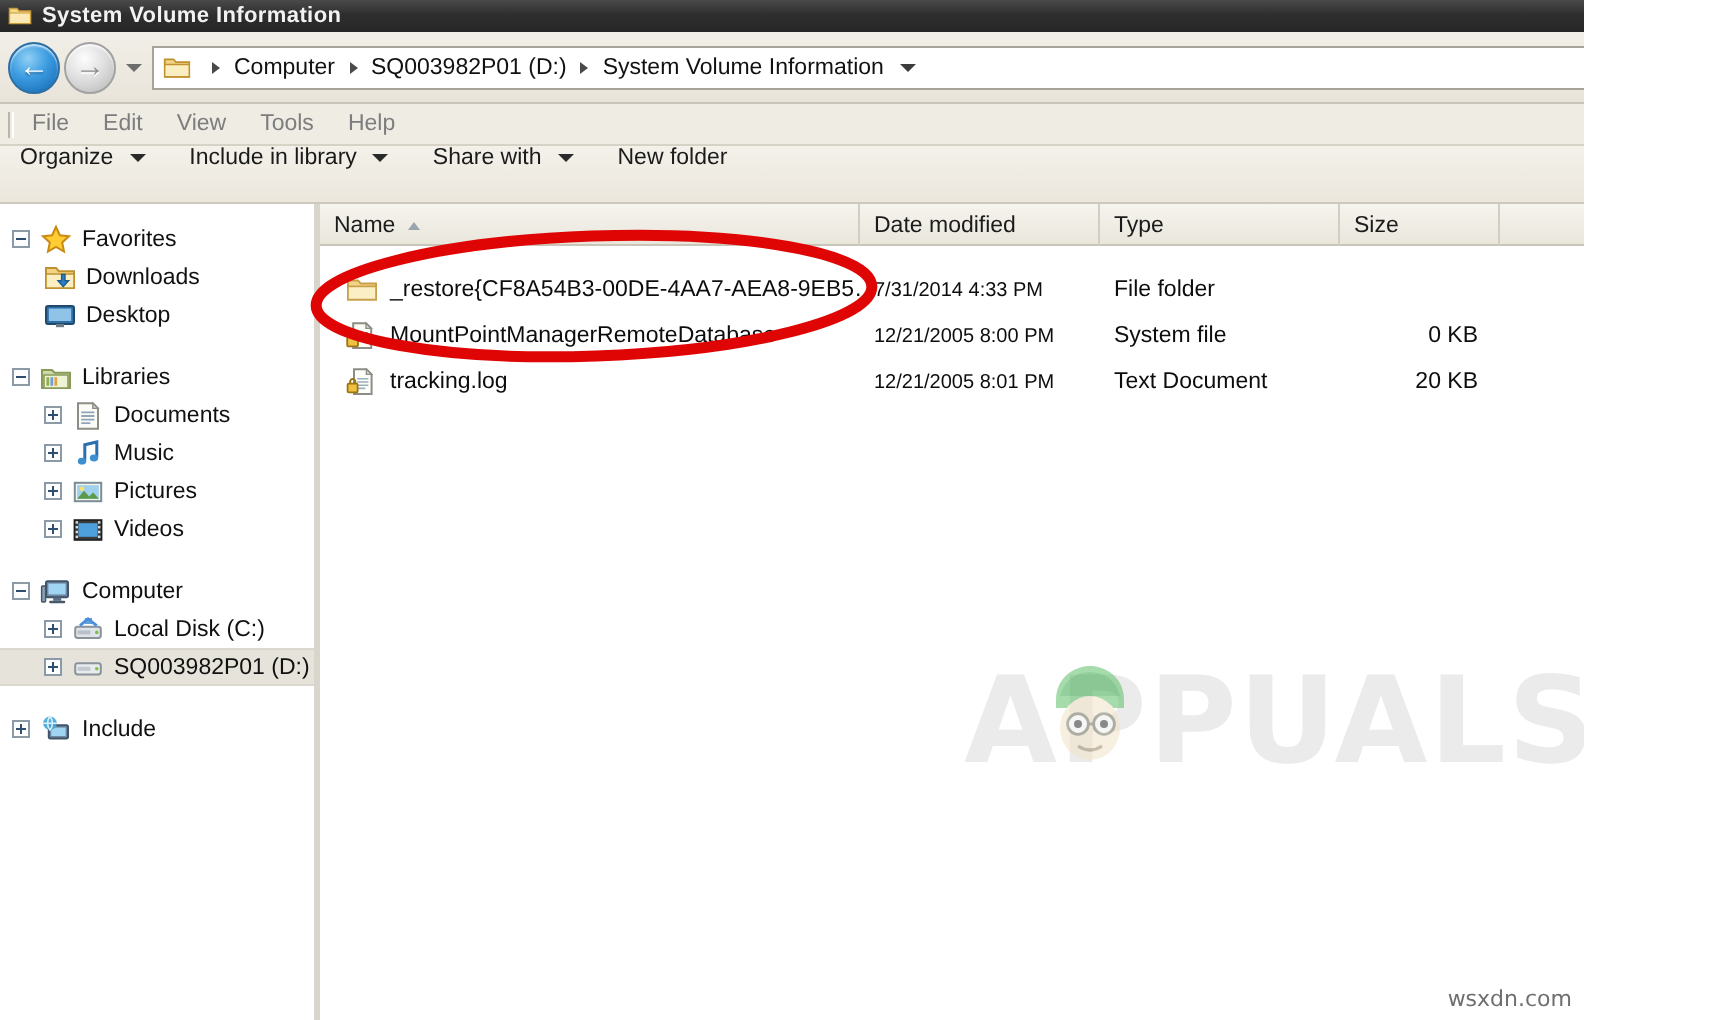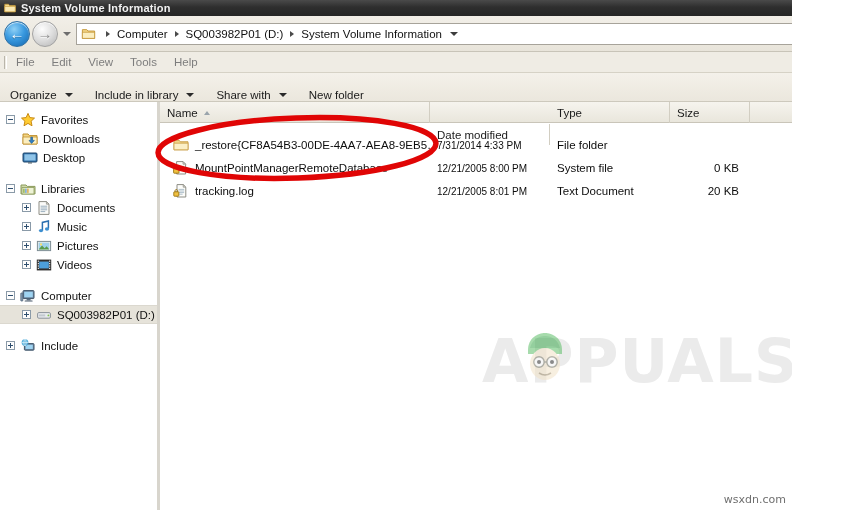--- a/index.html
+++ b/index.html
@@ -159,21 +159,21 @@
   }
 
   
   #toolbar {
     position: absolute;
     left: 0; top: 73px;
     width: 868px; height: 29px;
     background: linear-gradient(to bottom, #f4f1ea 0%, #ebe7dd 100%);
     border-bottom: 1px solid #cdc9bd;
     display: flex;
-    align-items: flex-end;
+    align-items: flex-start;
     padding-left: 10px;
   }
   .tb-item {
     display: flex;
     align-items: center;
     font-size: 11.5px;
     color: #1b1b1b;
     margin-right: 22px;
     white-space: nowrap;
   }
@@ -279,21 +279,21 @@
     display: flex;
     align-items: center;
     padding-left: 7px;
     font-size: 11.5px;
     color: #1b1b1b;
     position: relative;
     white-space: nowrap;
     flex: 0 0 auto;
   }
   .col.c-name { width: 270px; align-items: center; }
-  .col.c-date { width: 120px; margin-top: 22px; }
+  .col.c-date { width: 120px; }
   .col.c-type { width: 120px; }
   .col.c-size { width: 80px; }
   .col.c-blank { width: 117px; border-right: none; }
   .sort-arrow {
     width: 0; height: 0;
     border-left: 3.5px solid transparent;
     border-right: 3.5px solid transparent;
     border-bottom: 4px solid #9aa4ac;
     margin-left: 6px;
   }
@@ -581,20 +581,33 @@
             <rect x="3" y="2.6" width="11" height="8" rx="0.8" fill="#6f87a0" stroke="#3f5469" stroke-width="1"></rect>
             <rect x="4.2" y="3.8" width="8.6" height="5.4" fill="#9fd4f2"></rect>
             <rect x="6.6" y="10.8" width="4" height="1.6" fill="#5c6f82"></rect>
             <rect x="4.6" y="12.4" width="8" height="1.2" rx="0.5" fill="#48596a"></rect>
             <rect x="0.8" y="5" width="2" height="8" rx="0.5" fill="#8aa0b6" stroke="#3f5469" stroke-width="0.7"></rect>
           </svg>
         </span>
         <span class="nav-label">Computer</span>
       </div>
 
+      <div class="nav-row indent2">
+        <span class="expander plus"></span>
+        <span class="nav-icon">
+          <svg viewBox="0 0 16 16" xmlns="http://www.w3.org/2000/svg">
+            <rect x="1.6" y="6.4" width="12.8" height="5.6" rx="1.2" fill="#dfe4ea" stroke="#8a929a" stroke-width="1"></rect>
+            <rect x="2.8" y="8.2" width="6.4" height="2" fill="#b8c0c8"></rect>
+            <circle cx="12.4" cy="9.2" r="0.9" fill="#7fbf4a"></circle>
+            <path d="M4 5.8 L8 2.4 L12.4 5.8" fill="none" stroke="#4a90d9" stroke-width="1.4"></path>
+            <rect x="6.4" y="2" width="3.6" height="3" fill="#4a90d9" opacity="0.85"></rect>
+          </svg>
+        </span>
+        <span class="nav-label">Local Disk (C:)</span>
+      </div>
 
       <div class="nav-row indent2 selected">
         <span class="expander plus"></span>
         <span class="nav-icon">
           <svg viewBox="0 0 16 16" xmlns="http://www.w3.org/2000/svg">
             <rect x="1.6" y="5.6" width="12.8" height="5.6" rx="1.2" fill="#e8ebee" stroke="#8a929a" stroke-width="1"></rect>
             <rect x="2.8" y="7.4" width="6.4" height="2" fill="#c2c9d0"></rect>
             <circle cx="12.4" cy="8.4" r="0.9" fill="#7fbf4a"></circle>
           </svg>
         </span>

